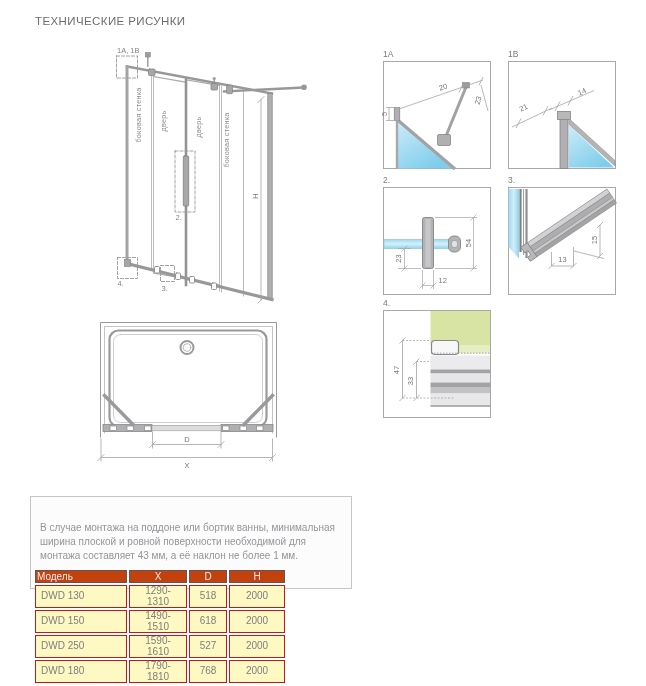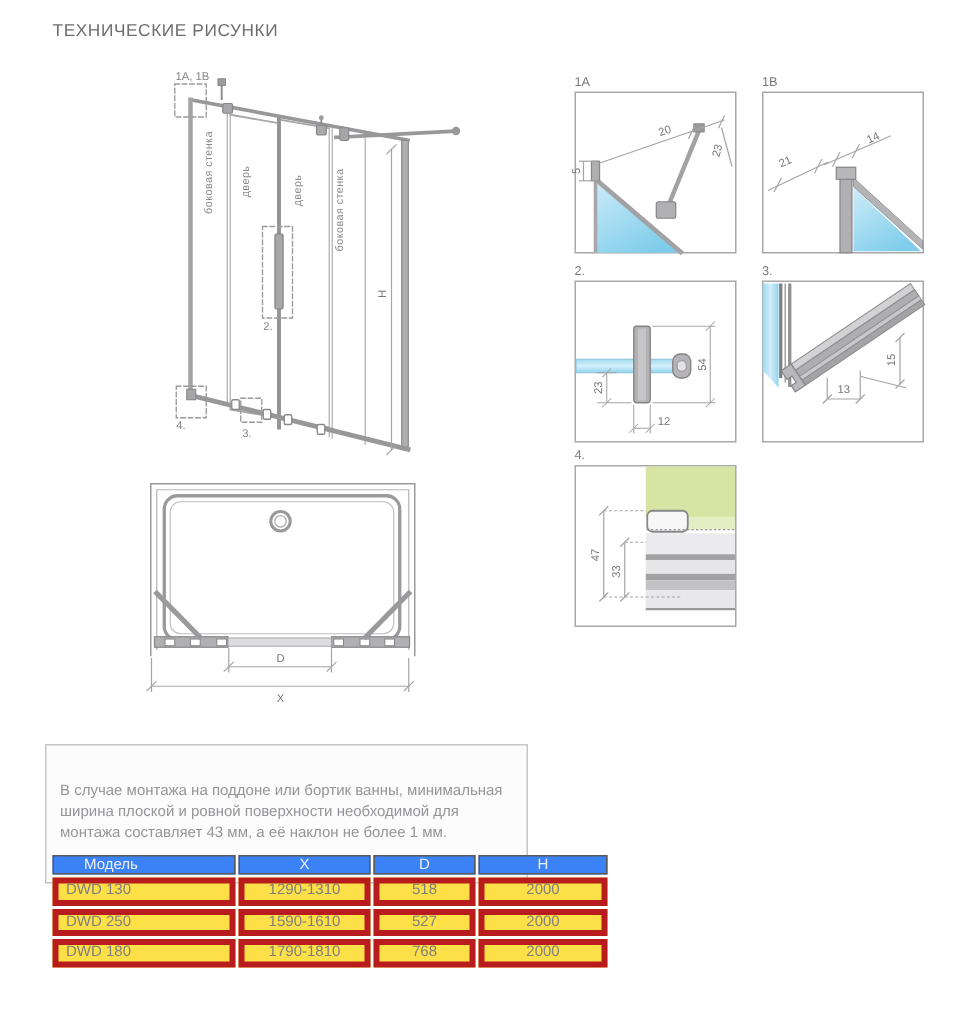--- a/index.html
+++ b/index.html
@@ -11,23 +11,23 @@
   svg text{font-family:"Liberation Sans","DejaVu Sans",sans-serif;}
   .dwg-label{font-size:7.2px;fill:#8a8a8c;letter-spacing:.3px;}
   .dim-label{font-size:7.5px;fill:#76767a;}
   .ref-label{font-size:7.5px;fill:#858587;}
   .det-label{font-size:8.5px;fill:#7a7a7c;}
   .note-box{position:absolute;left:30px;top:496px;width:302px;border:1px solid #c6c6c8;
         background:#fcfcfc;color:#95959a;font-size:10px;line-height:14.2px;
         padding:24px 9px;}
   table.spec{position:absolute;left:33px;top:568px;border-collapse:separate;
         border-spacing:2px;font-size:10px;color:#7e7e80;}
-  table.spec th{background:#3b82f6;border:1px solid #59595b;color:#f0eef0;
-        font-weight:normal;padding:0 20px;height:11px;line-height:11px;margin-left:31px;}
-  table.spec td{background:#fde047;border:4px solid #b91c1c;padding:0 5px;height:10.5px;
+  table.spec th{background:#c2410c;border:1px solid #59595b;color:#f0eef0;
+        font-weight:normal;padding:0 1px;height:11px;line-height:11px;margin-left:31px;}
+  table.spec td{background:#fef9c3;border:1px solid #b91c1c;padding:0 5px;height:10.5px;
         line-height:10.5px;}
   .w0{width:80px;text-align:left;}
   .w1{width:46px;text-align:center;}
   .w2{width:26px;text-align:center;}
   .w3{width:44px;text-align:center;}
 </style>
 </head>
 <body>
 
 <div class="page">
@@ -312,20 +312,26 @@
       </tr>
     </thead>
     <tbody>
       <tr>
         <td class="w0">DWD 130</td>
         <td class="w1">1290-1310</td>
         <td class="w2">518</td>
         <td class="w3">2000</td>
       </tr>
       <tr>
+        <td class="w0">DWD 150</td>
+        <td class="w1">1490-1510</td>
+        <td class="w2">618</td>
+        <td class="w3">2000</td>
+      </tr>
+      <tr>
         <td class="w0">DWD 250</td>
         <td class="w1">1590-1610</td>
         <td class="w2">527</td>
         <td class="w3">2000</td>
       </tr>
       <tr>
         <td class="w0">DWD 180</td>
         <td class="w1">1790-1810</td>
         <td class="w2">768</td>
         <td class="w3">2000</td>

